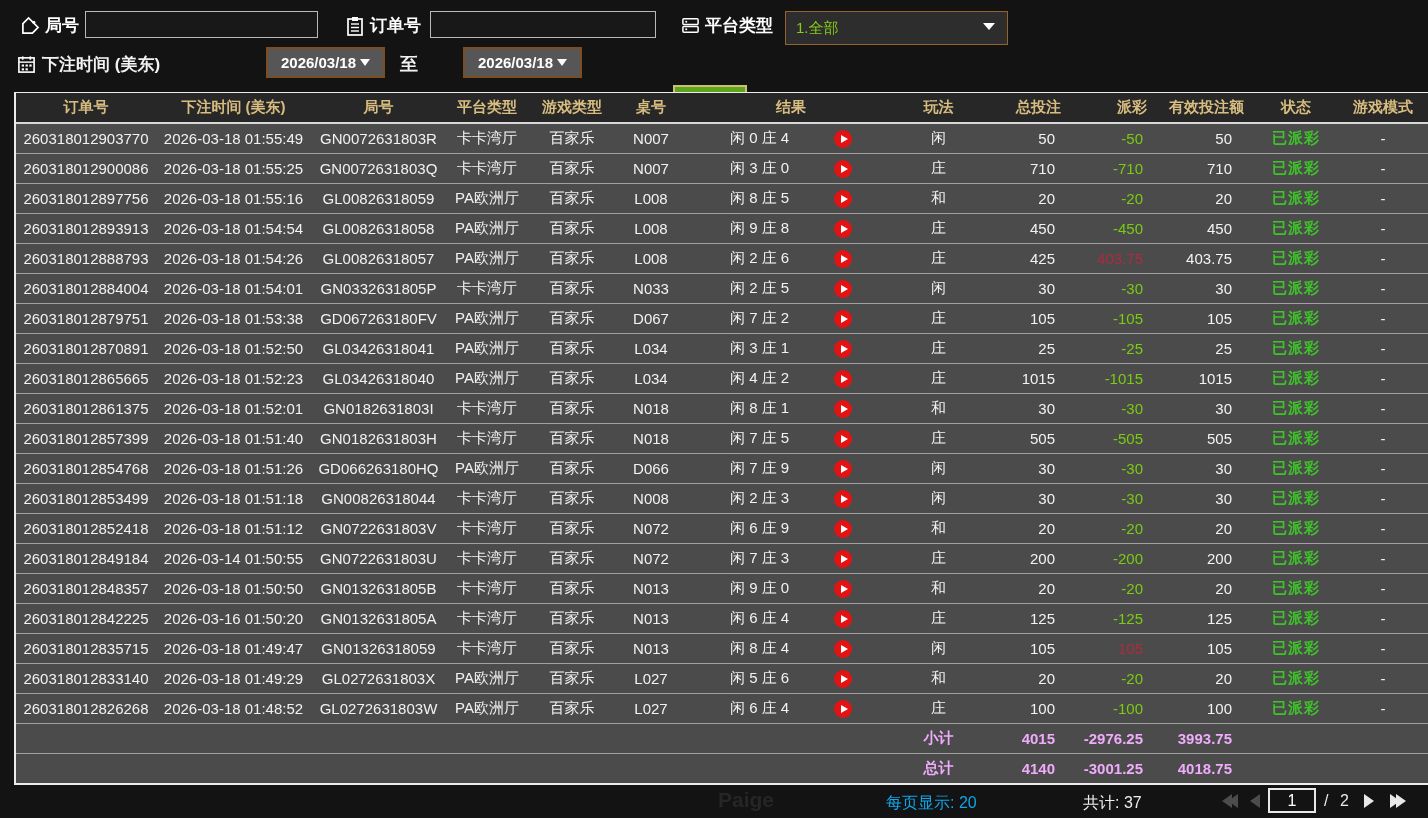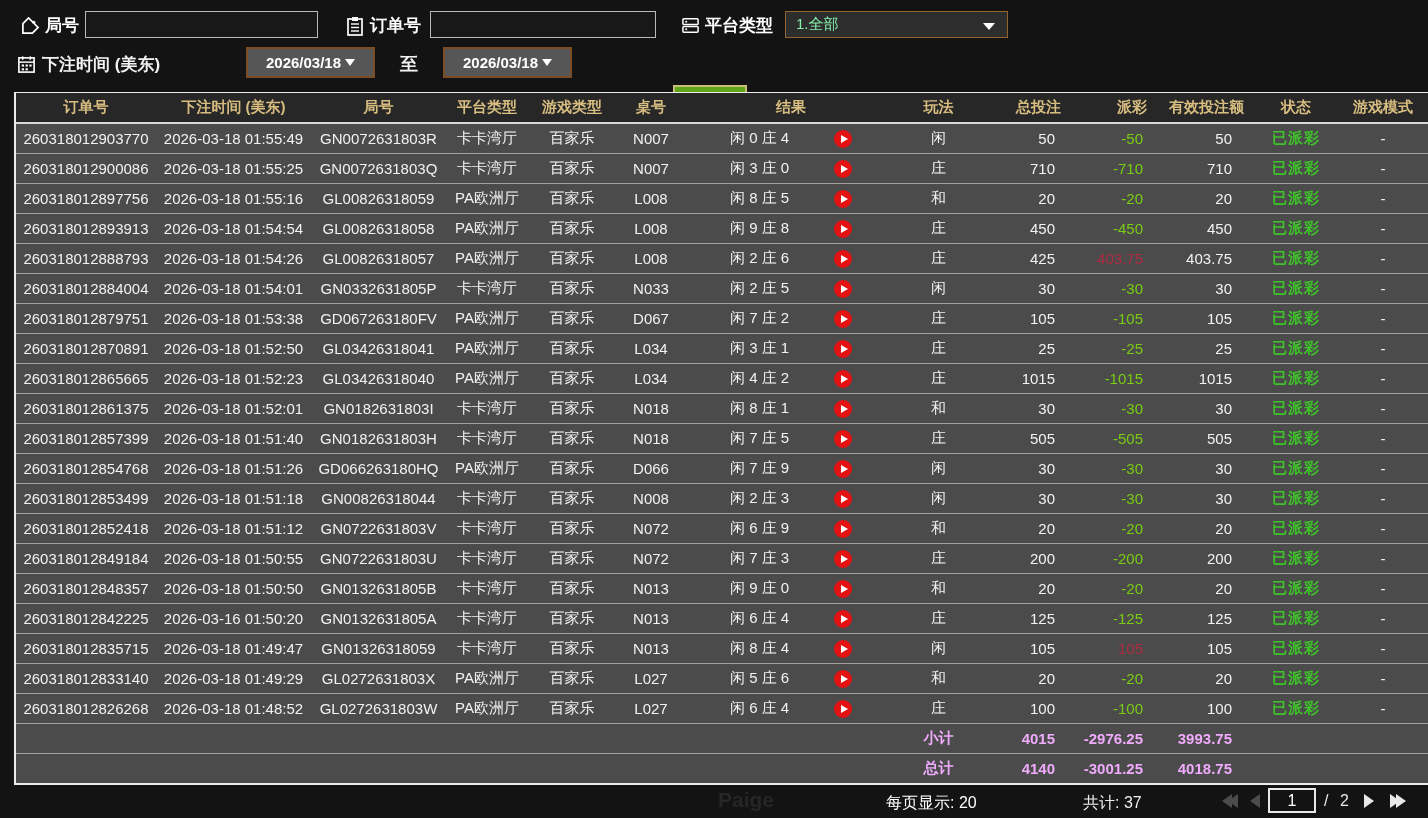--- a/index.html
+++ b/index.html
@@ -16,31 +16,31 @@
   
   .filters { position:absolute; left:0; top:0; width:1428px; height:92px; }
   .f-label { position:absolute; font-size:17px; font-weight:bold; color:#ffffff; top:14px; display:flex; align-items:center; gap:5px; }
   .f-icon { display:inline-flex; width:20px; height:20px; align-items:center; justify-content:center; }
   .f-icon svg { display:block; }
   .txt-input {
     position:absolute; top:11px; height:27px; background:#181818;
     border:1px solid #b9b9b9; color:#eee; font-size:15px; padding:0 6px; outline:none;
   }
   .select-box {
-    position:absolute; left:785px; top:11px; width:223px; height:27px;
-    background:#2d2d2d; border:1px solid #96622c; color:#86efac;
+    position:absolute; left:785px; top:11px; width:223px; height:34px;
+    background:#2d2d2d; border:1px solid #96622c; color:#84cc16;
     font-size:15px; display:flex; align-items:center; padding:0 10px; cursor:pointer;
   }
   .select-box .caret { position:absolute; right:12px; top:11px; width:0; height:0;
     border-left:6px solid transparent; border-right:6px solid transparent; border-top:7px solid #fff; }
   .row2-label { position:absolute; left:16px; top:53px; font-size:17px; font-weight:bold; display:flex; align-items:center; gap:6px; }
   .date-btn {
-    position:absolute; top:47px; width:129px; height:31px; background:#565656;
+    position:absolute; top:47px; width:119px; height:31px; background:#565656;
     border:2px solid #7b4d22; color:#fff; font-weight:bold; font-size:15px;
-    display:flex; align-items:center; justify-content:center; gap:4px; cursor:pointer;
+    display:flex; align-items:center; justify-content:center; gap:4px; cursor:pointer;margin-left:20px;
   }
   .date-btn .dcaret { width:0; height:0; border-left:5px solid transparent; border-right:5px solid transparent; border-top:7px solid #fff; }
   .to-label { position:absolute; left:400px; top:52px; font-size:18px; font-weight:bold; }
   .search-btn {
     position:absolute; left:673px; top:45px; width:74px; height:35px;
     background:#5fa51a; border:2px solid #c9c179; color:#fff; font-size:17px; font-weight:bold;
     display:flex; align-items:center; justify-content:center; gap:12px; cursor:pointer;margin-top:40px;
   }
 
   
@@ -76,21 +76,21 @@
   .play-icon {
     position:absolute; left:148px; top:6px; width:18px; height:18px; border-radius:50%;
     background:#e31313; display:flex; align-items:center; justify-content:center; cursor:pointer;
   }
   .play-tri { width:0; height:0; border-top:4px solid transparent; border-bottom:4px solid transparent; border-left:7px solid #fff; margin-left:2px; }
   tr.summary td { color:#f0abfc; font-weight:bold; }
   tr.summary { background:#4b4b4b; }
 
   
   .pagebar { position:absolute; left:0; top:784px; width:1428px; height:34px; font-size:16px; }
-  .pagebar .pp { position:absolute; left:886px; top:9px; color:#ffffff; }
+  .pagebar .pp { position:absolute; left:886px; top:9px; color:#0ea5e9; }
   .pagebar .tot { position:absolute; left:1083px; top:9px; color:#eee; }
   .pg-arrow { position:absolute; top:10px; display:flex; cursor:pointer; }
   .tri-l { width:0; height:0; border-top:7px solid transparent; border-bottom:7px solid transparent; border-right:10px solid currentColor; }
   .tri-r { width:0; height:0; border-top:7px solid transparent; border-bottom:7px solid transparent; border-left:10px solid currentColor; }
   .pg-disabled { color:#4c4c4c; }
   .pg-enabled { color:#e8e8e8; }
   .page-input {
     position:absolute; left:1268px; top:4px; width:48px; height:25px;
     background:transparent; border:2px solid #e8e8e8; color:#fff; font-size:16px;
     text-align:center; outline:none;
@@ -437,21 +437,21 @@
             </span></td>
           <td class="col-play">和</td>
           <td class="col-total">20</td>
           <td class="col-payout neg">-20</td>
           <td class="col-valid">20</td>
           <td class="col-status status">已派彩</td>
           <td class="col-mode">-</td>
         </tr>
         <tr>
           <td class="col-order">260318012849184</td>
-          <td class="col-time">2026-03-18 01:50:55</td>
+          <td class="col-time">2026-03-14 01:50:55</td>
           <td class="col-round">GN0722631803U</td>
           <td class="col-platform">卡卡湾厅</td>
           <td class="col-game">百家乐</td>
           <td class="col-table">N072</td>
           <td class="col-result"><span>闲 7 庄 3</span><span class="play-icon">
               <span class="play-tri"></span>
             </span></td>
           <td class="col-play">庄</td>
           <td class="col-total">200</td>
           <td class="col-payout neg">-200</td>

